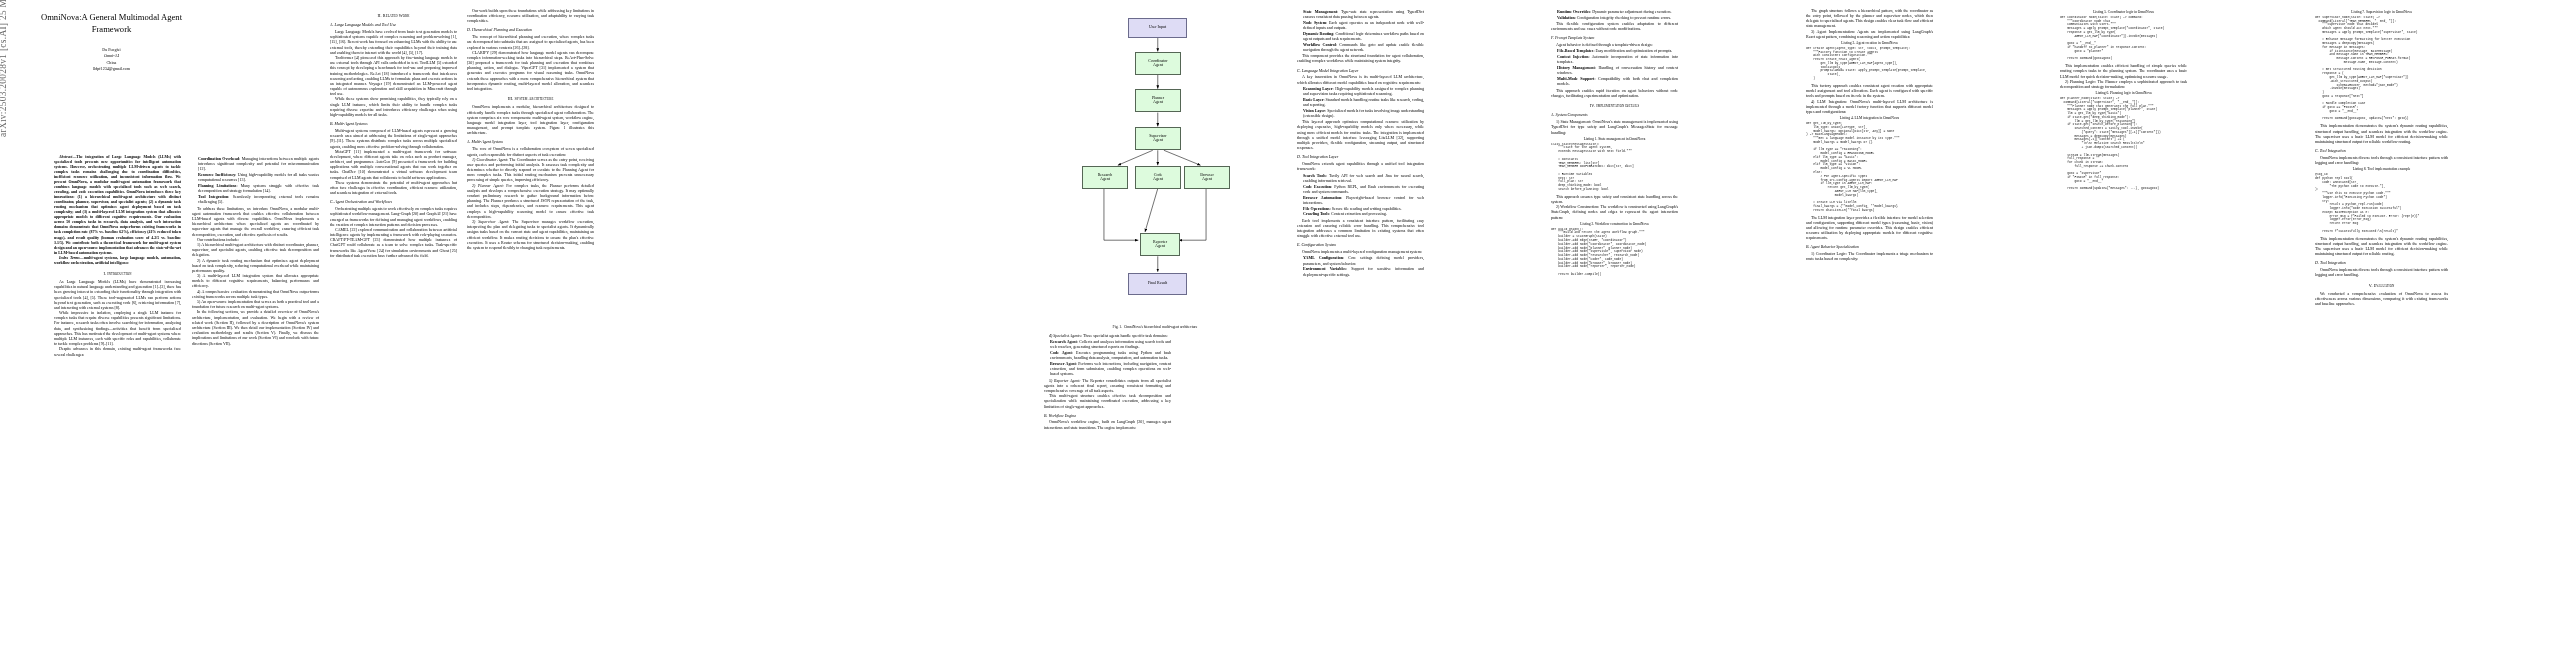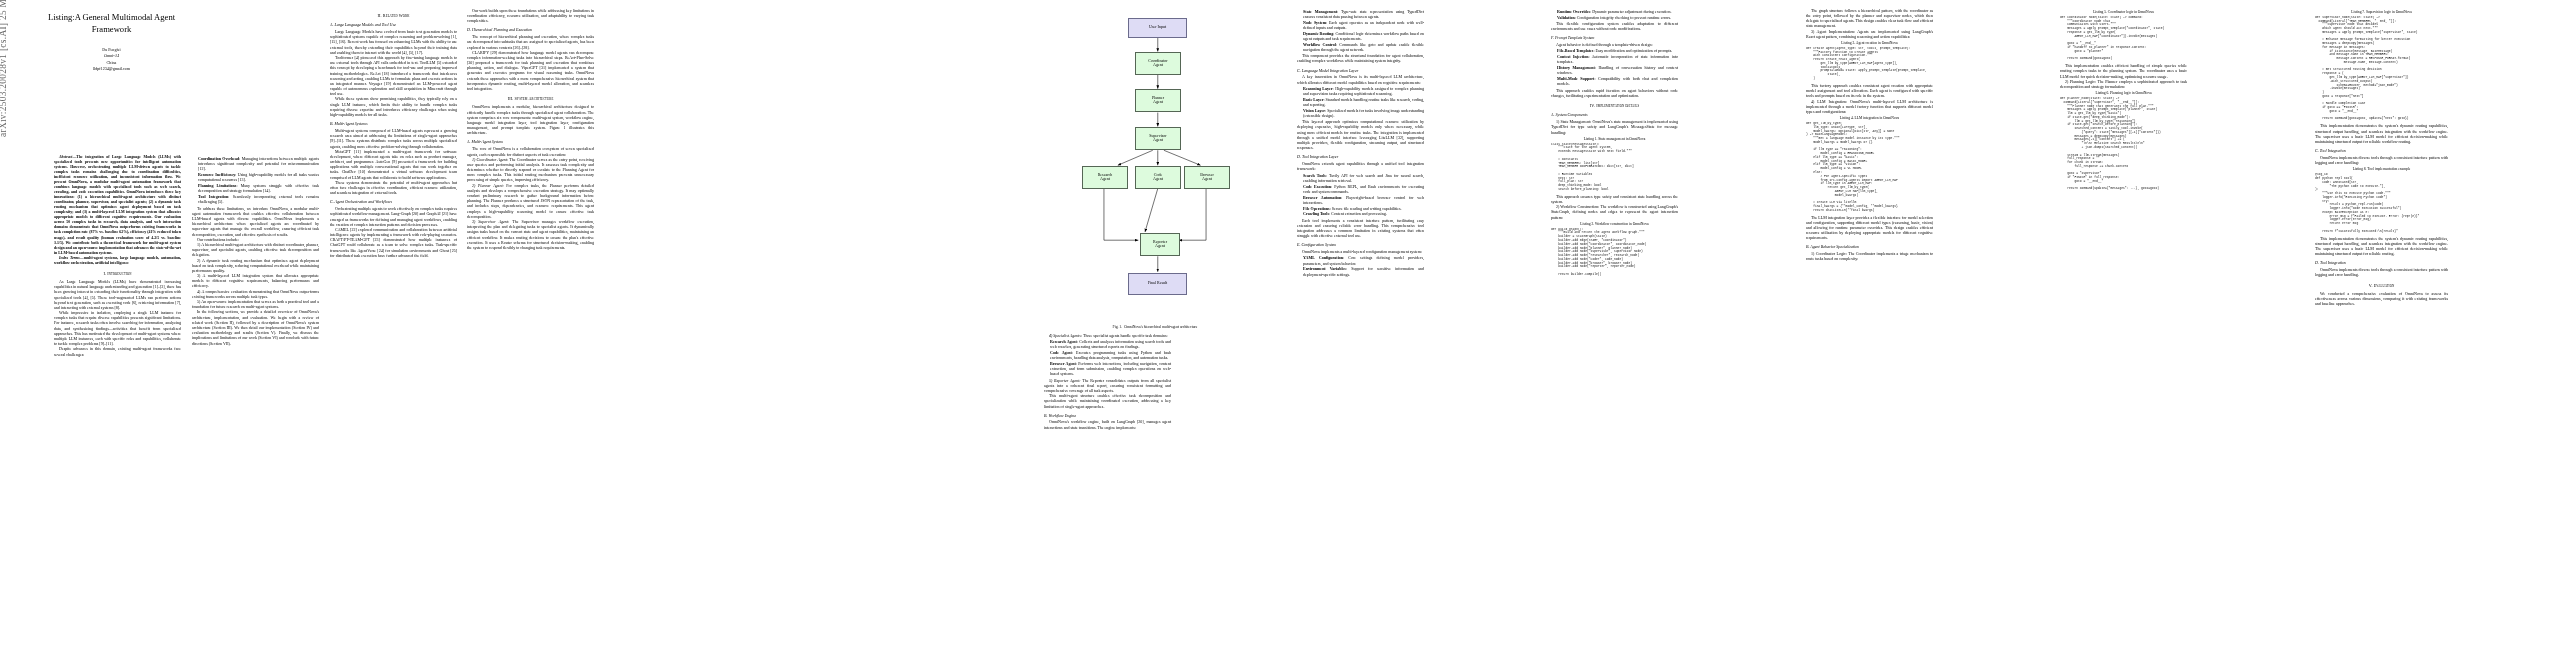--- a/index.html
+++ b/index.html
@@ -48,21 +48,21 @@
   .node.io{background:#dedcf5;border:0.6px solid #6b6b8c;}
   svg.edges{position:absolute;left:0;top:0;width:222px;height:314px;pointer-events:none;}
 </style>
 </head>
 <body>
 
 <div id="page">
 
   <div class="arxiv-stamp">arXiv:2503.20028v1  [cs.AI]  25 Mar 2025</div>
 
-  <div class="title">Listing:A General Multimodal Agent Framework</div>
+  <div class="title">OmniNova:A General Multimodal Agent Framework</div>
 
   <div class="authors">
     <div>Du Pengfei</div>
     <div>Omni-AI</div>
     <div>China</div>
     <div>lldpf1234@gmail.com</div>
   </div>
 
   <div class="col" style="left:54px;top:155px;height:503px;overflow:hidden;">
     <div class="abs">

